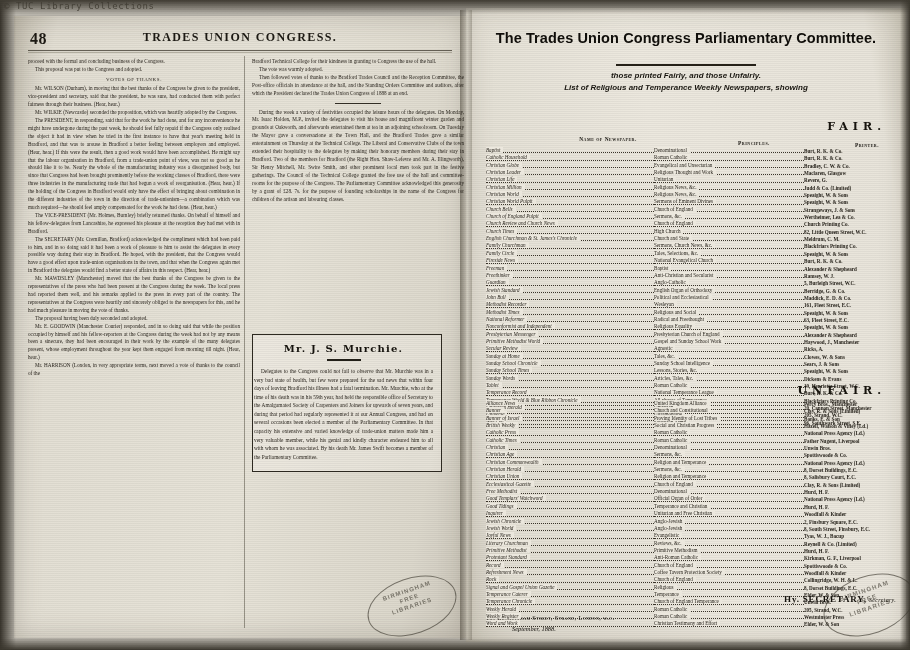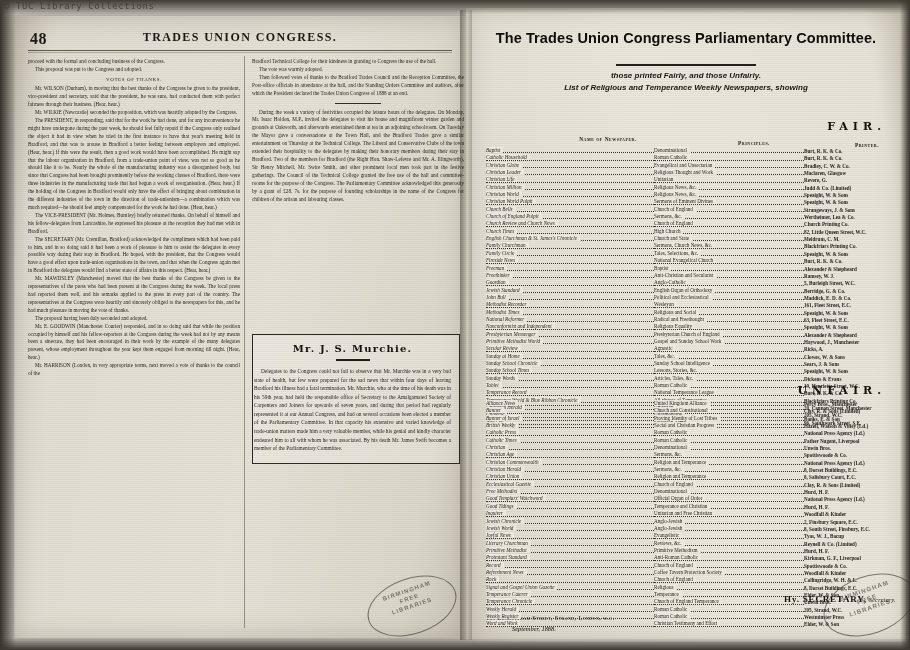--- a/index.html
+++ b/index.html
@@ -36,21 +36,21 @@
   #colA{left:14px;}
   #colB{left:238px;}
   #vdiv{position:absolute;left:230px;top:40px;width:1px;height:572px;background:#4a4538;opacity:.5;}
 
   .para{margin:0 0 0 0;text-indent:7px;}
   .para.noind{text-indent:0;}
   .subhead{text-align:center;font-variant:small-caps;font-size:5px;letter-spacing:.6px;margin:2px 0;}
   .dash{width:46px;height:1px;background:#332f26;margin:5px auto;}
 
   
-  #obit{position:absolute;left:238px;top:318px;width:208px;border:1px solid #2e2a21;
+  #obit{position:absolute;left:238px;top:318px;width:190px;border:1px solid #2e2a21;
         padding:8px 8px 10px 1px;box-sizing:border-box;background:rgba(255,253,246,.25);}
   #obit-title{text-align:center;font-family:"DejaVu Serif",serif;font-weight:bold;font-size:10px;
      letter-spacing:1.2px;color:#15120d;}
   #obit-rule{width:34px;height:2px;background:#221f18;margin:5px auto 6px auto;}
   #obit-body{font-size:5.3px;line-height:1.62;text-align:justify;color:#241f18;}
 
   
   #rp{position:absolute;left:466px;top:8px;width:440px;height:480px;color:#14110c;}
   #r-title{position:absolute;left:20px;top:22px;width:400px;text-align:center;
      font-family:"Liberation Sans",sans-serif;font-weight:bold;font-size:14.5px;letter-spacing:.1px;

